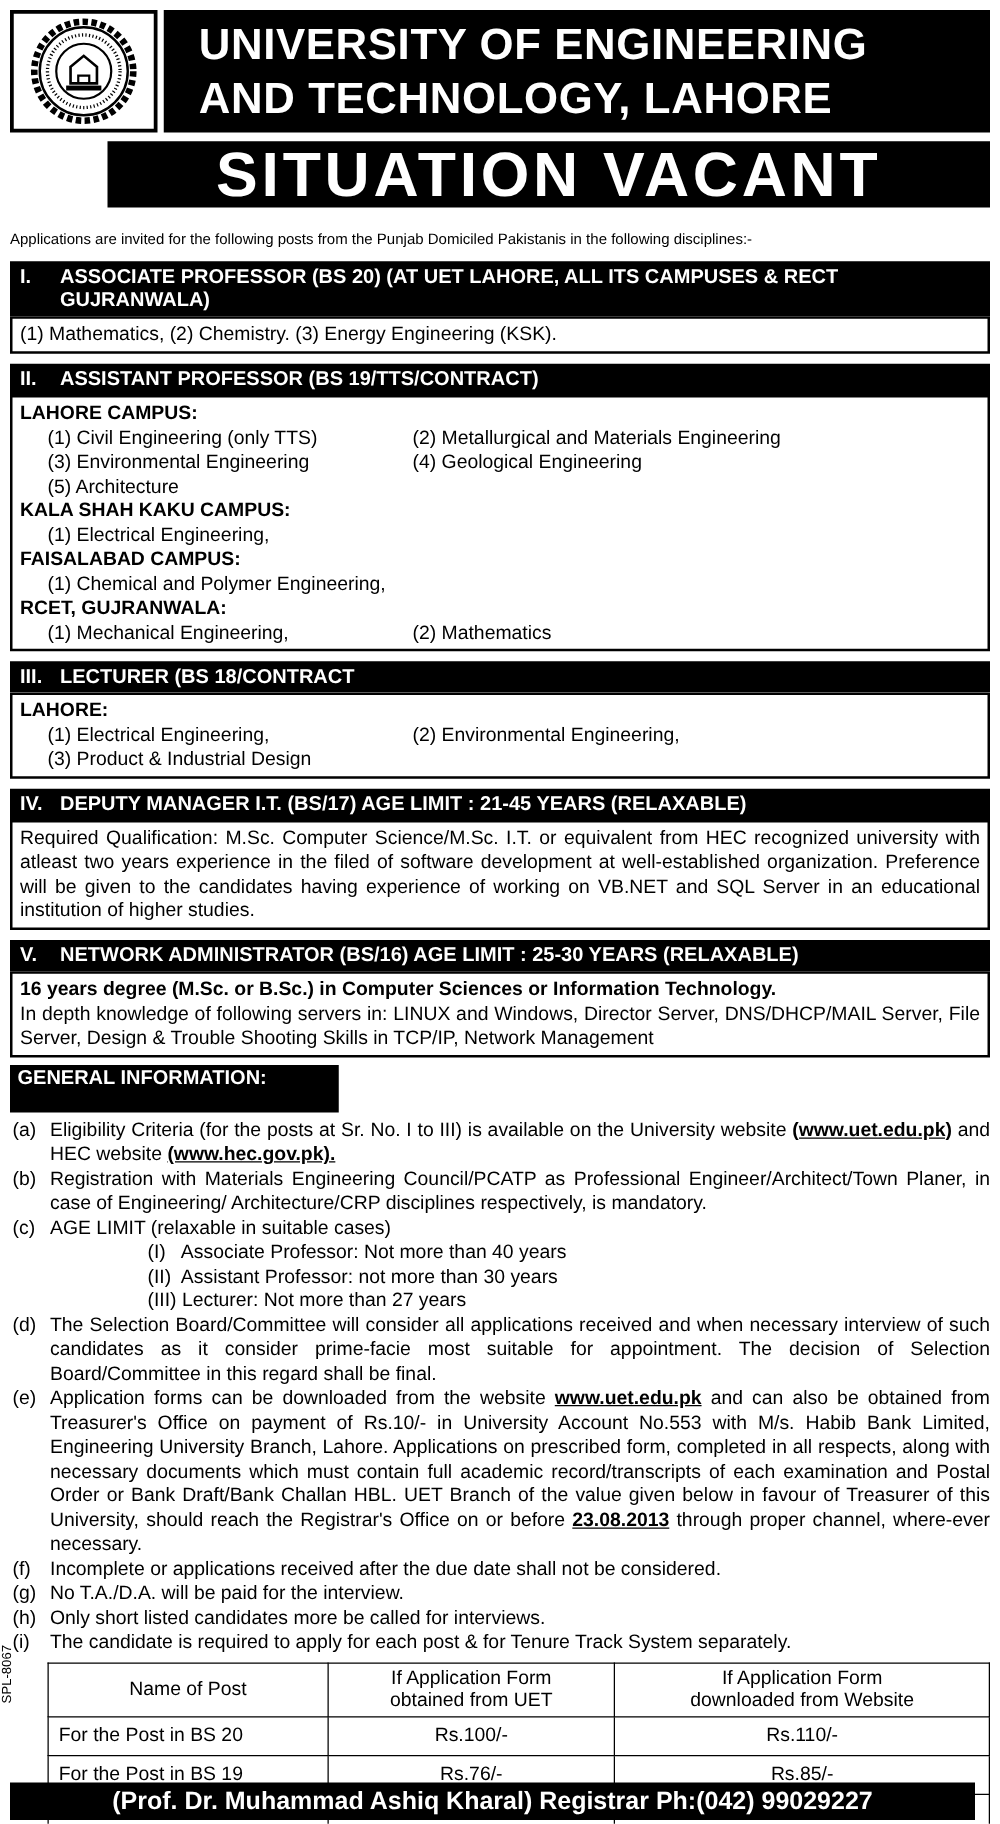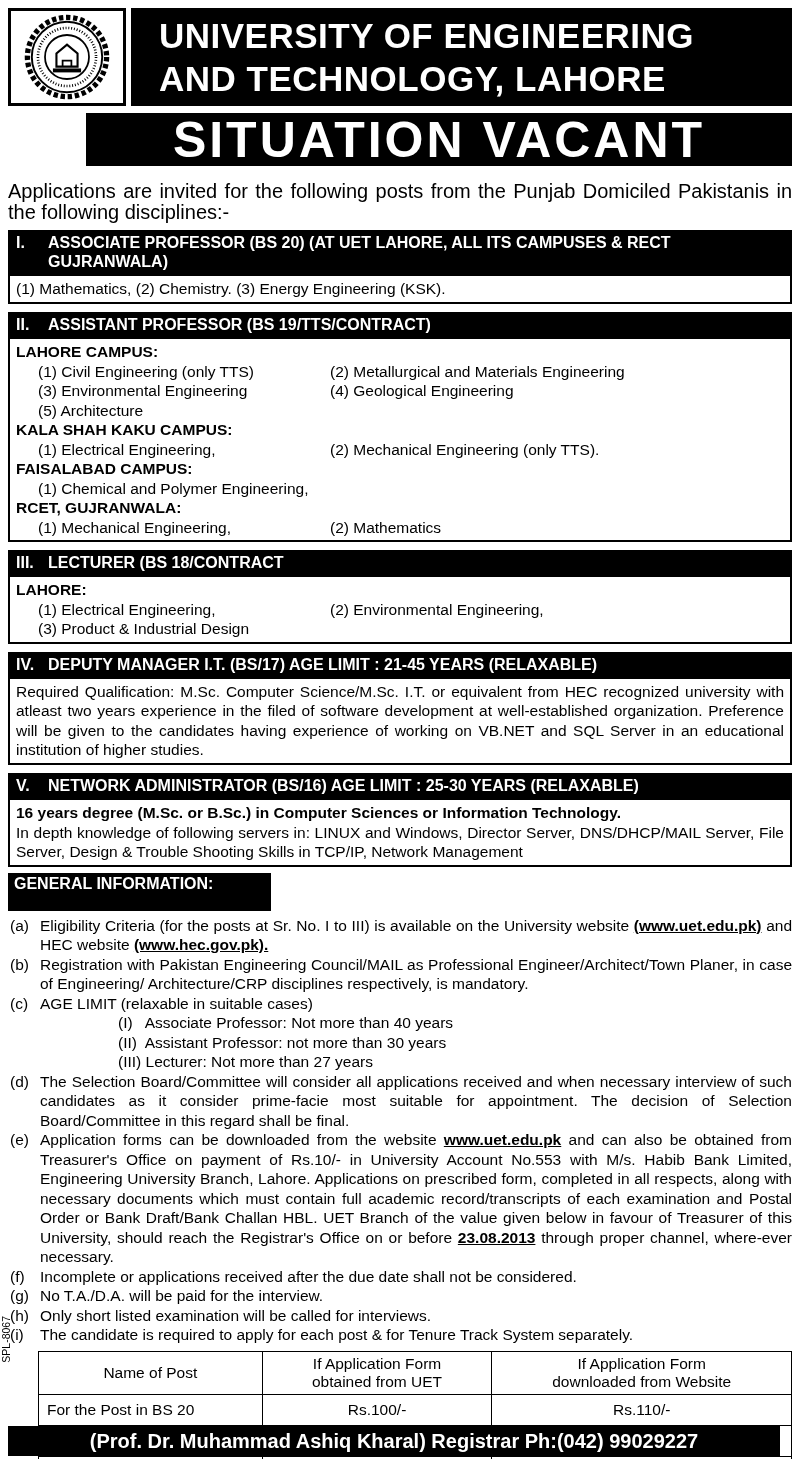--- a/index.html
+++ b/index.html
@@ -15,21 +15,21 @@
   .logo-box{width:112px;border:3px solid #000;margin-right:5px;background:#fff;
     display:flex;align-items:center;justify-content:center;}
   .title-box{flex:1;background:#000;color:#fff;display:flex;flex-direction:column;
     justify-content:center;padding-left:28px;}
   .title-line{font-size:35px;font-weight:bold;line-height:43px;white-space:nowrap;letter-spacing:.5px;}
 
   .banner{margin-left:78px;height:53px;background:#000;color:#fff;margin-bottom:7px;
     display:flex;align-items:center;justify-content:center;
     font-size:50px;font-weight:bold;letter-spacing:3px;}
 
-  .intro{font-size:20px;line-height:21px;text-align:justify;margin-bottom:7px;margin-top:15px;}
+  .intro{font-size:12px;line-height:21px;text-align:justify;margin-bottom:7px;margin-top:15px;}
 
   
   .secbar{background:#000;color:#fff;display:flex;align-items:flex-start;
     font-weight:bold;font-size:16px;line-height:19px;padding:3px 8px;}
   .secbar .num{flex:0 0 32px;}
   .secbar .title{flex:1;}
   .secbox{border:2px solid #000;font-size:15.5px;padding:3px 6px;margin-bottom:8px;background:#fff;}
   .campus{font-weight:bold;line-height:19.5px;}
   .pairrow{display:grid;grid-template-columns:292px 1fr;padding-left:22px;line-height:19.5px;}
   .just{text-align:justify;line-height:19.5px;}
@@ -108,21 +108,20 @@
       <span>(3) Environmental Engineering</span>
       <span>(4) Geological Engineering</span>
     </div>
     <div class="pairrow">
       <span>(5) Architecture</span>
       <span></span>
     </div>
     <div class="campus">KALA SHAH KAKU CAMPUS:</div>
     <div class="pairrow">
       <span>(1) Electrical Engineering,</span>
-      <span>(2) Mechanical Engineering (only TTS).</span>
     </div>
     <div class="campus">FAISALABAD CAMPUS:</div>
     <div class="pairrow">
       <span>(1) Chemical and Polymer Engineering,</span>
       <span></span>
     </div>
     <div class="campus">RCET, GUJRANWALA:</div>
     <div class="pairrow">
       <span>(1) Mechanical Engineering,</span>
       <span>(2) Mathematics</span>
@@ -165,21 +164,21 @@
   <div>
     <div class="gen-bar">GENERAL INFORMATION:</div>
 
     <div class="item">
       <span class="lbl">(a)</span>
       <span class="txt"><span>Eligibility Criteria (for the posts at Sr. No. I to III) is available on the University website </span><span class="bu">(www.uet.edu.pk)</span><span> and HEC website </span><span class="bu">(www.hec.gov.pk).</span></span>
     </div>
 
     <div class="item">
       <span class="lbl">(b)</span>
-      <span class="txt">Registration with Pakistan Engineering Council/MAIL as Professional Engineer/Architect/Town Planer, in case of Engineering/ Architecture/CRP disciplines respectively, is mandatory.</span>
+      <span class="txt">Registration with Materials Engineering Council/PCATP as Professional Engineer/Architect/Town Planer, in case of Engineering/ Architecture/CRP disciplines respectively, is mandatory.</span>
     </div>
 
     <div class="item">
       <span class="lbl">(c)</span>
       <span class="txt"><span class="b">AGE LIMIT</span><span> (relaxable in suitable cases)</span></span>
     </div>
     <div class="sub">(I)   Associate Professor: Not more than 40 years</div>
     <div class="sub">(II)  Assistant Professor: not more than 30 years</div>
     <div class="sub">(III) Lecturer: Not more than 27 years</div>
 
@@ -198,21 +197,21 @@
       <span class="txt">Incomplete or applications received after the due date shall not be considered.</span>
     </div>
 
     <div class="item">
       <span class="lbl">(g)</span>
       <span class="txt">No T.A./D.A. will be paid for the interview.</span>
     </div>
 
     <div class="item">
       <span class="lbl">(h)</span>
-      <span class="txt">Only short listed examination will be called for interviews.</span>
+      <span class="txt">Only short listed candidates more be called for interviews.</span>
     </div>
 
     <div class="item">
       <span class="lbl">(i)</span>
       <span class="txt">The candidate is required to apply for each post &amp; for Tenure Track System separately.</span>
     </div>
   </div>
 
   <table class="fee-table">
     <colgroup>

